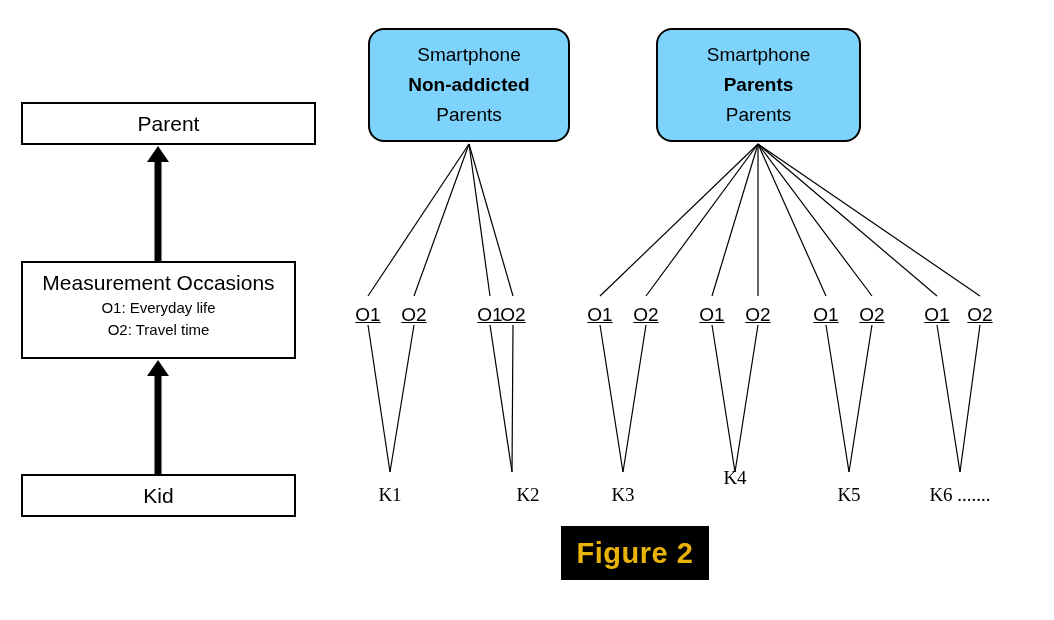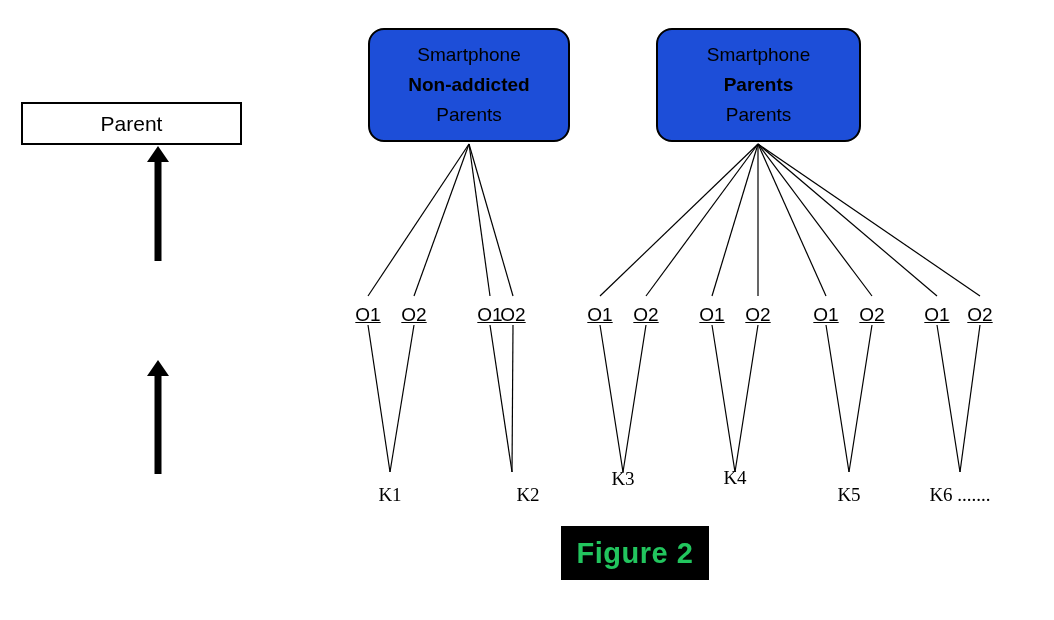--- a/index.html
+++ b/index.html
@@ -25,21 +25,21 @@
     box-sizing: border-box;
     border: 2px solid #000000;
     background: #ffffff;
     display: flex;
     flex-direction: column;
     align-items: center;
     justify-content: center;
     text-align: center;
   }
   #box-parent {
-    left: 21px; top: 102px; width: 221px; height: 43px;
+    left: 21px; top: 102px; width: 295px; height: 43px;
   }
   #box-kid {
     left: 21px; top: 474px; width: 275px; height: 43px;
   }
   #box-occasions {
     left: 21px; top: 261px; width: 275px; height: 98px;
     justify-content: flex-start;
     padding-top: 6px;
   }
   .lbox-title {
@@ -60,21 +60,21 @@
     width: 1054px;
     height: 620px;
     pointer-events: none;
   }
   
   .gbox {
     position: absolute;
     box-sizing: border-box;
     border: 2px solid #000000;
     border-radius: 16px;
-    background: #1d4ed8;
+    background: #7dd3fc;
     display: flex;
     flex-direction: column;
     align-items: center;
     justify-content: center;
     text-align: center;
   }
   #group-box-0 { left: 368px; top: 28px; width: 202px; height: 114px; }
   #group-box-1 { left: 656px; top: 28px; width: 205px; height: 114px; }
   .gline {
     font-size: 19px;
@@ -102,39 +102,47 @@
     font-family: Liberation Serif, serif;
   }
   
   #figure-caption {
     position: absolute;
     left: 561px;
     top: 526px;
     width: 148px;
     height: 54px;
     background: #000000;
-    color: #22c55e;
+    color: #eab308;
     font-size: 29px;
     font-weight: 700;
     display: flex;
     align-items: center;
     justify-content: center;
     letter-spacing: 0.5px;
   }
 </style>
 </head>
 <body>
 
 <div id="canvas">
 
   <div class="lbox" id="box-parent">
     <div class="lbox-title">Parent</div>
   </div>
 
-
+  <div class="lbox" id="box-occasions">
+    <div class="lbox-title">Measurement Occasions</div>
+    <div class="lbox-sub">O1: Everyday life</div>
+    <div class="lbox-sub">O2: Travel time</div>
+  </div>
+
+  <div class="lbox" id="box-kid">
+    <div class="lbox-title">Kid</div>
+  </div>
 
   <div class="gbox" id="group-box-0">
     <div class="gline">Smartphone</div>
     <div class="gline strong">Non-addicted</div>
     <div class="gline">Parents</div>
   </div>
 
   <div class="gbox" id="group-box-1">
     <div class="gline">Smartphone</div>
     <div class="gline strong">Parents</div>
@@ -182,21 +190,21 @@
       <div class="olabel" style="left: 712px; top: 305px;">O1</div>
       <div class="olabel" style="left: 758px; top: 305px;">O2</div>
       <div class="olabel" style="left: 826px; top: 305px;">O1</div>
       <div class="olabel" style="left: 872px; top: 305px;">O2</div>
       <div class="olabel" style="left: 937px; top: 305px;">O1</div>
       <div class="olabel" style="left: 980px; top: 305px;">O2</div>
     </div>
   <div id="kid-labels">
       <div class="klabel" style="left: 390px; top: 485px;">K1</div>
       <div class="klabel" style="left: 512px; top: 485px; margin-left: 16px;">K2</div>
-      <div class="klabel" style="left: 623px; top: 469px;">K3</div>
+      <div class="klabel" style="left: 623px; top: 485px;">K3</div>
       <div class="klabel" style="left: 735px; top: 468px;">K4</div>
       <div class="klabel" style="left: 849px; top: 485px; text-align: center;">K5</div>
       <div class="klabel" style="left: 960px; top: 485px;">K6 .......</div>
     </div>
 
   <div id="figure-caption">Figure 2</div>
 
 </div>
 
 </body></html>

